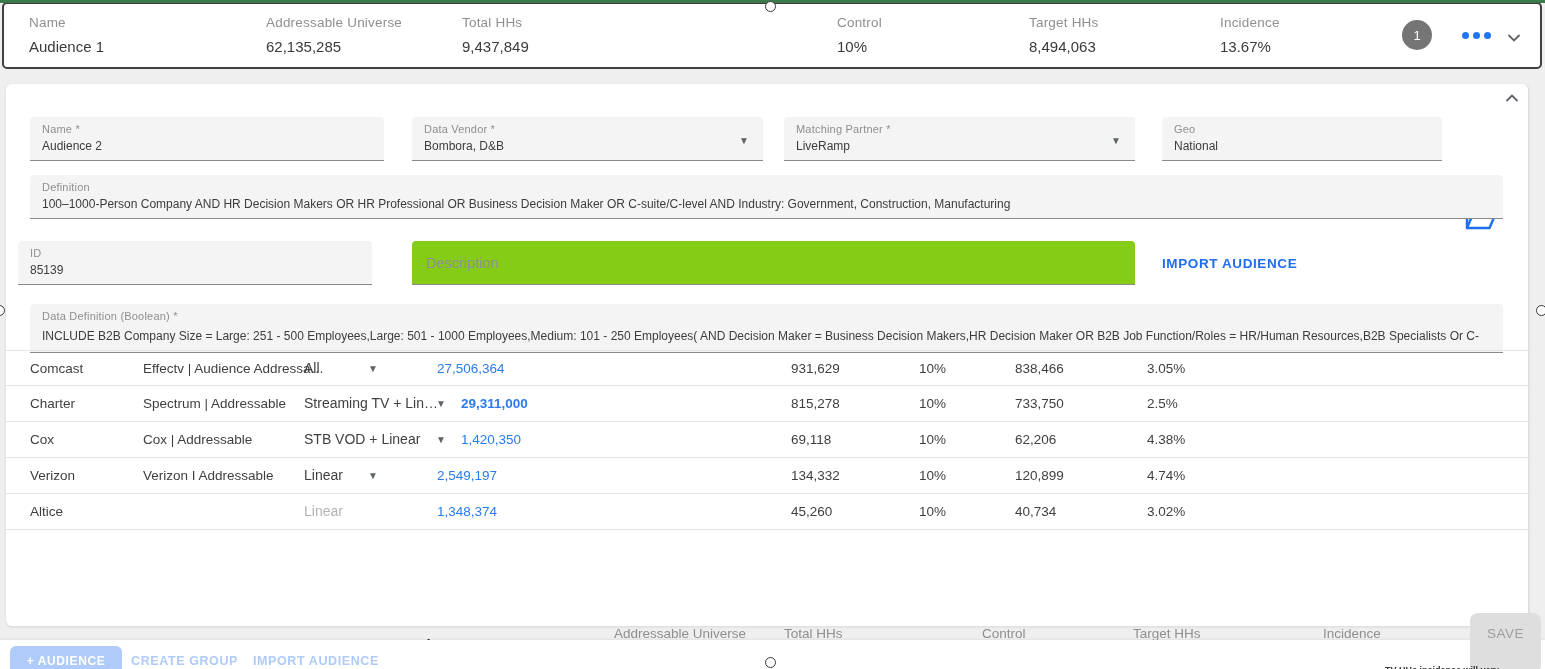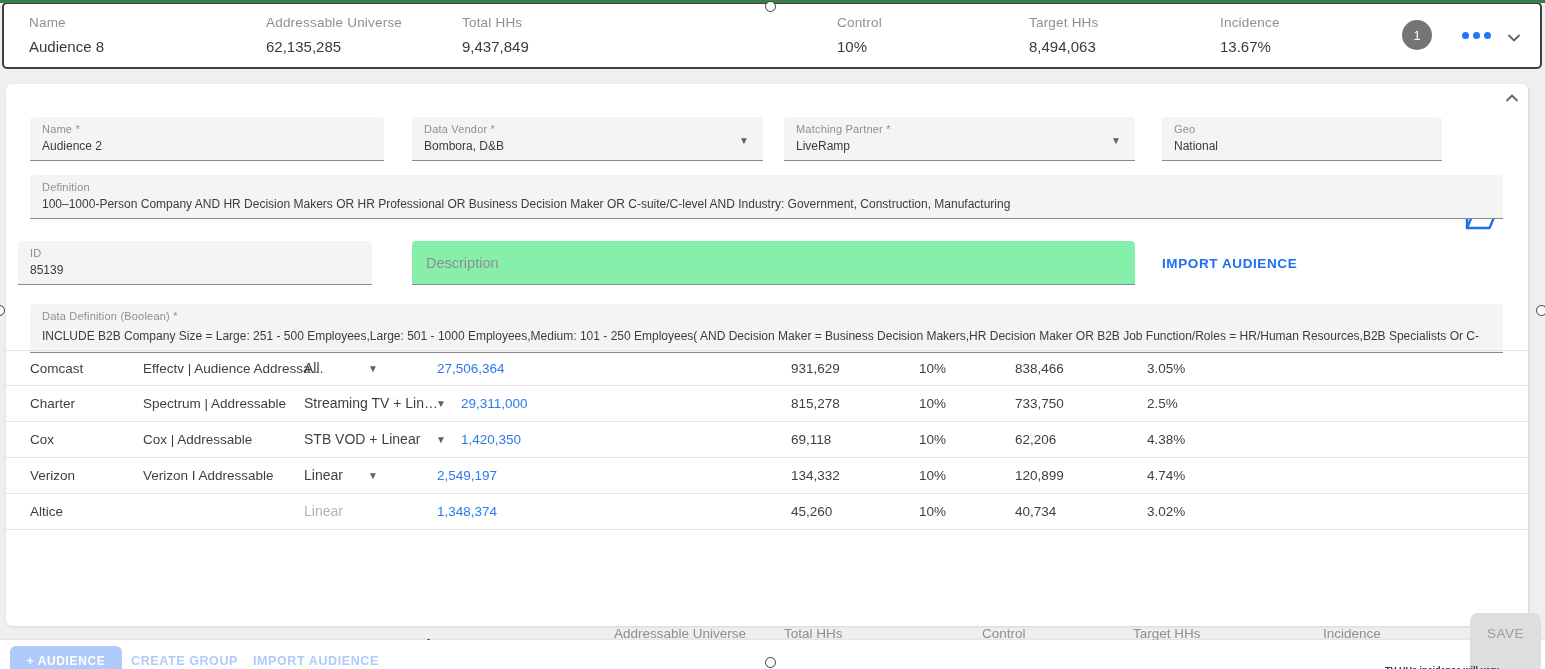--- a/index.html
+++ b/index.html
@@ -24,21 +24,21 @@
   .chev svg { display:block; }
 
   
   .maincard { position:absolute; left:6px; top:84px; width:1523px; height:542px; background:#fff; border-radius:6px; border-right:1px solid #dcdcdc; box-shadow:0 1px 3px rgba(0,0,0,.10); }
 
   
   .field { position:absolute; background:#f4f4f4; border-bottom:1px solid #8a8a87; border-radius:4px 4px 0 0; padding:6px 12px 0 12px; }
   .field .flbl { font-size:11px; color:#8f8f8f; letter-spacing:.2px; }
   .field .fval { font-size:12px; color:#3c3c3b; margin-top:4px; white-space:nowrap; }
   .caret { position:absolute; right:14px; top:18px; font-size:10px; color:#5f6368; }
-  .desc-input { position:absolute; background:#86efac; border:none; border-bottom:1px solid #8a8a87; border-radius:4px 4px 0 0; font-family:"Liberation Sans",sans-serif; font-size:14.5px; color:#3c3c3b; padding:0 14px; }
+  .desc-input { position:absolute; background:#84cc16; border:none; border-bottom:1px solid #8a8a87; border-radius:4px 4px 0 0; font-family:"Liberation Sans",sans-serif; font-size:14.5px; color:#3c3c3b; padding:0 14px; }
   .desc-input::placeholder { color:#8f8f8f; }
   .link-btn { position:absolute; font-size:13.5px; font-weight:bold; letter-spacing:.6px; color:#1f6ef0; cursor:pointer; }
   .clipfield { overflow:hidden; }
   .clipfield .fval { white-space:normal; line-height:21px; }
 
   
   .folder { position:absolute; left:1458px; top:122px; cursor:pointer; }
 
   
   .trow { position:absolute; left:0; width:1523px; height:36px; border-bottom:1px solid #e4e4e4; }
@@ -76,21 +76,21 @@
 
   <div class="sel-topline"></div>
   <div class="handle" style="left:765px; top:1px;"></div>
   <div class="handle" style="left:765px; top:657px;"></div>
   <div class="handle" style="left:-6px; top:305px;"></div>
   <div class="handle" style="left:1536px; top:305px;"></div>
 
   <div class="topcard">
     <div class="sumfield" style="left:25px;">
       <div class="lbl">Name</div>
-      <div class="val">Audience 8</div>
+      <div class="val">Audience 1</div>
     </div>
     <div class="sumfield" style="left:262px;">
       <div class="lbl">Addressable Universe</div>
       <div class="val">62,135,285</div>
     </div>
     <div class="sumfield" style="left:458px;">
       <div class="lbl">Total HHs</div>
       <div class="val">9,437,849</div>
     </div>
     <div class="sumfield" style="left:833px;">
@@ -178,21 +178,21 @@
       <span class="cell c-ctl">10%</span>
       <span class="cell c-tgt">838,466</span>
       <span class="cell c-inc">3.05%</span>
     </div>
 
     <div class="trow" style="top:302px;">
       <span class="cell c-provider">Charter</span>
       <span class="cell c-network">Spectrum | Addressable</span>
       <span class="cell c-inv">Streaming TV + Lin…</span>
       <span class="cell c-invcaret" style="left:430px;">▼</span>
-      <span class="cell c-au" style="left:455px;">29,311,000</span>
+      <span class="cell c-au" style="left:455px;font-weight:bold;">29,311,000</span>
       <span class="cell c-hh">815,278</span>
       <span class="cell c-ctl">10%</span>
       <span class="cell c-tgt">733,750</span>
       <span class="cell c-inc">2.5%</span>
     </div>
 
     <div class="trow" style="top:338px;">
       <span class="cell c-provider">Cox</span>
       <span class="cell c-network">Cox | Addressable</span>
       <span class="cell c-inv">STB VOD + Linear</span>

